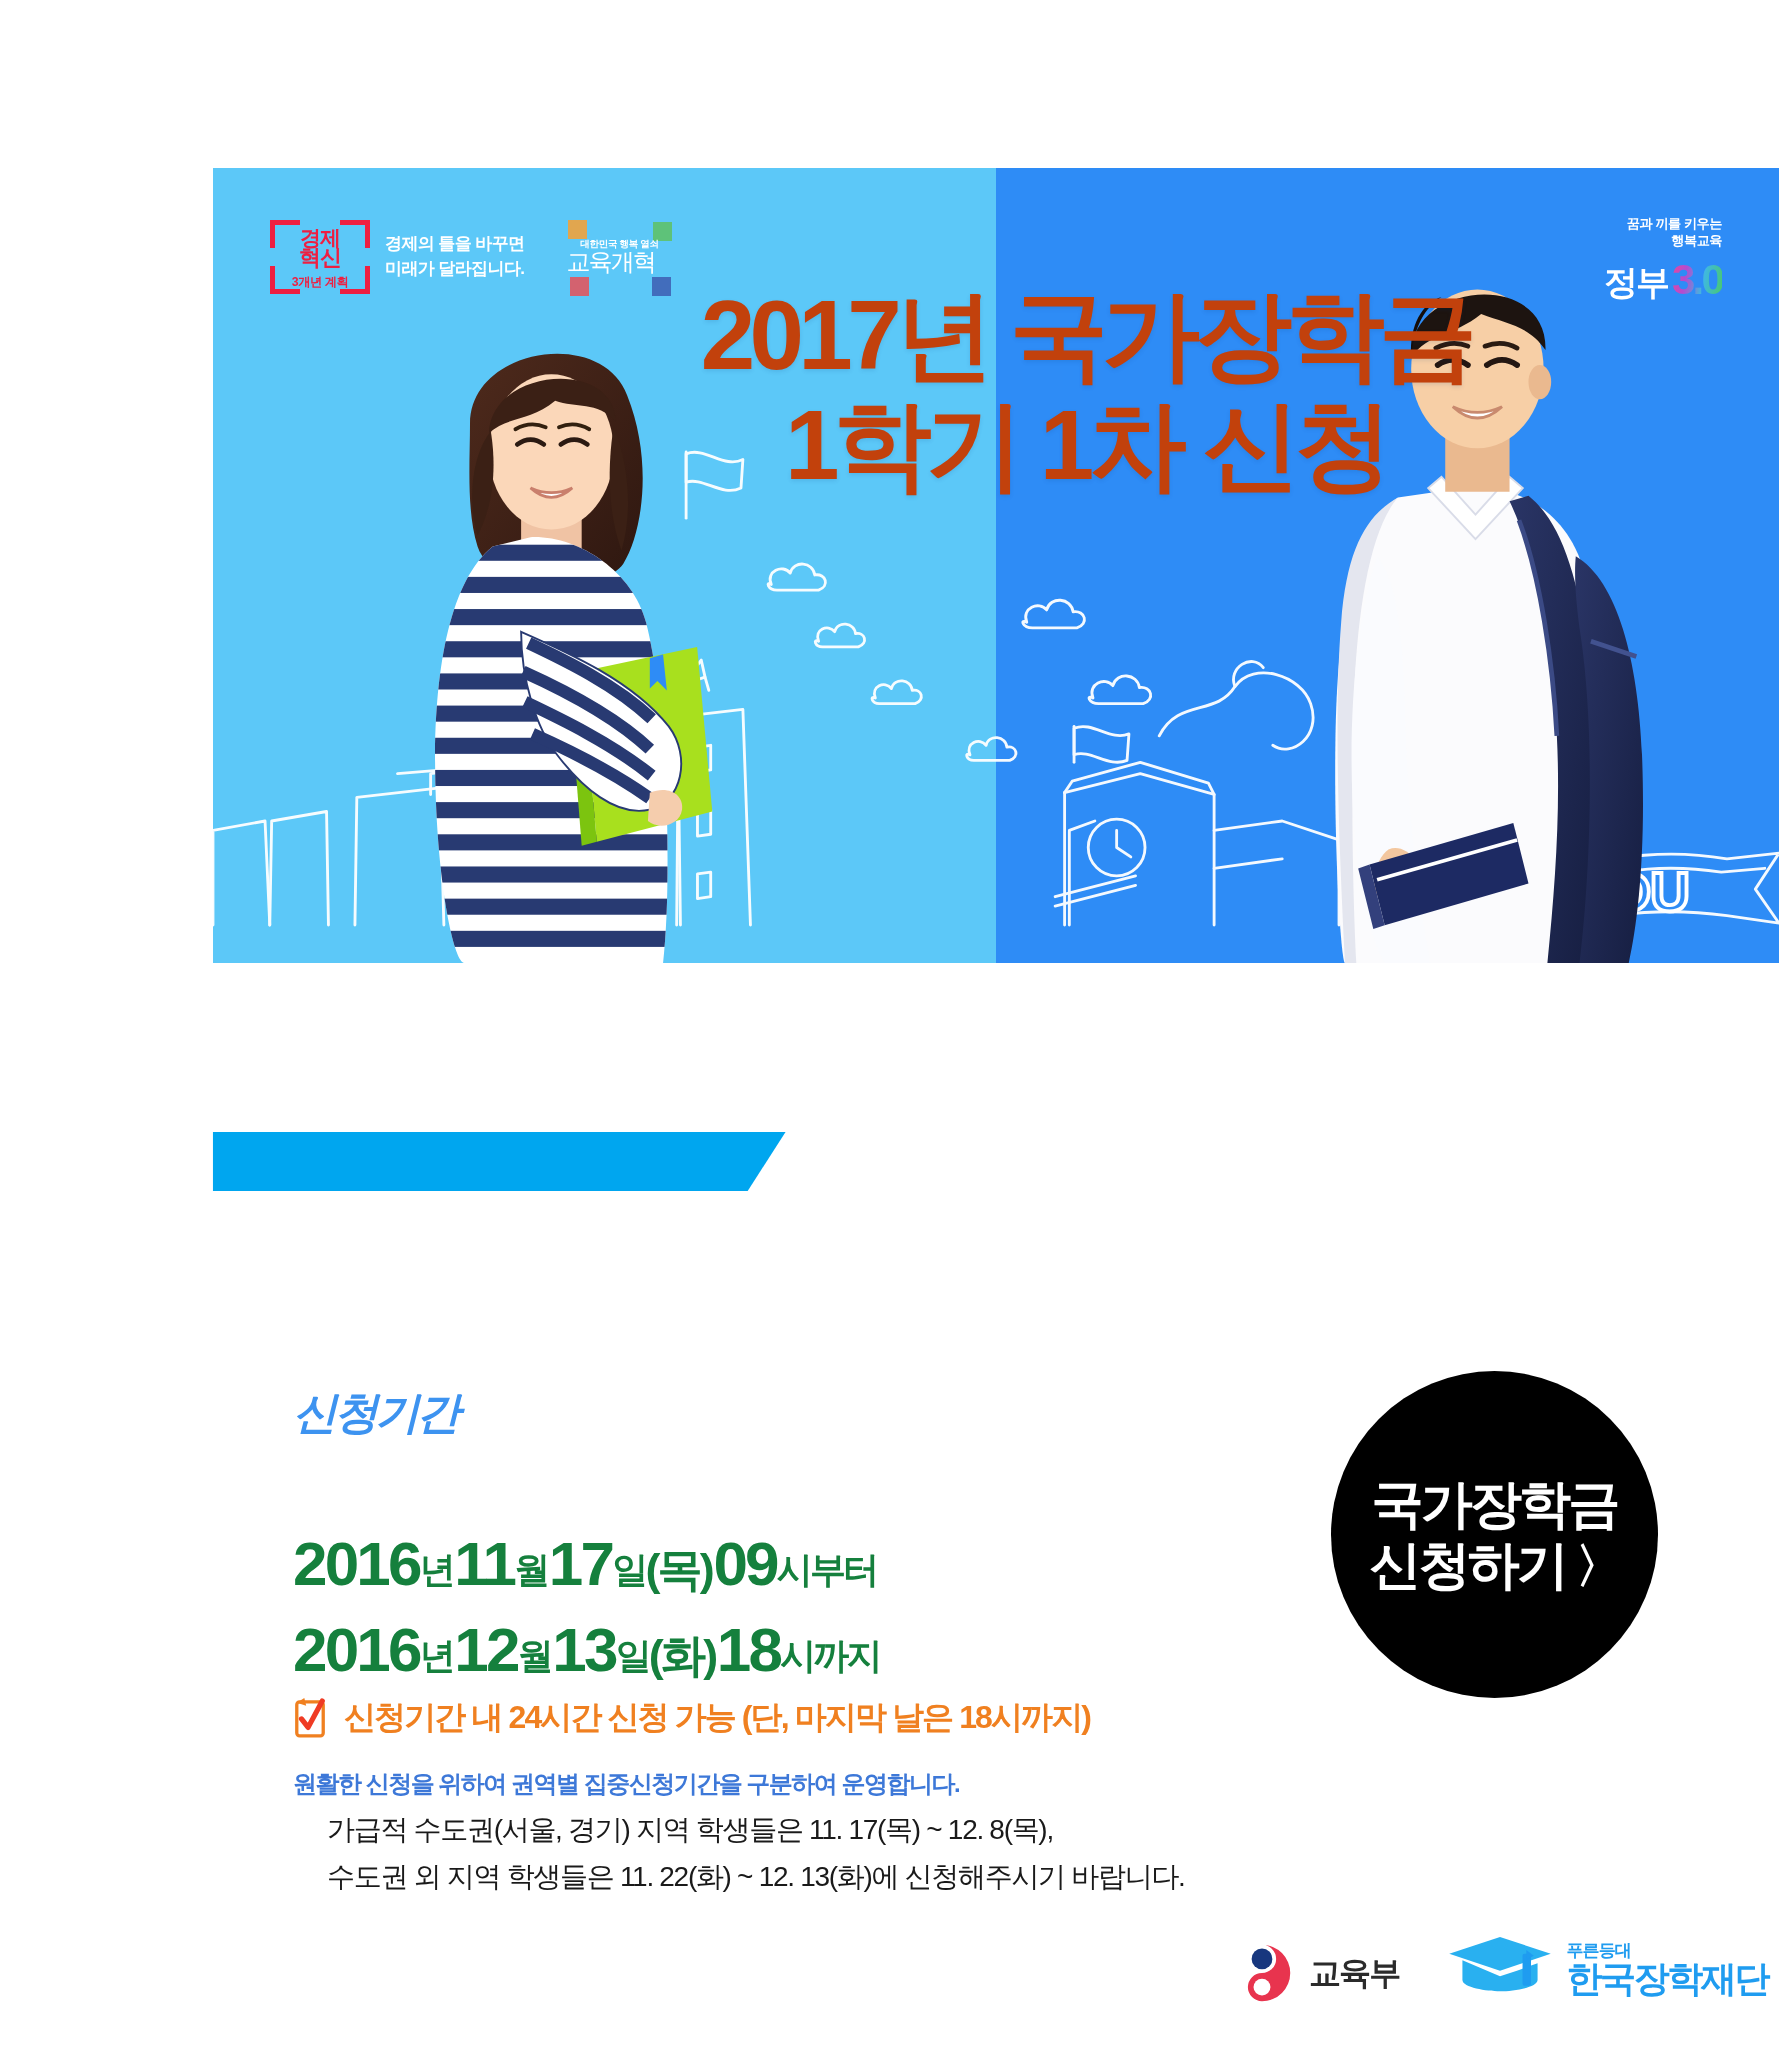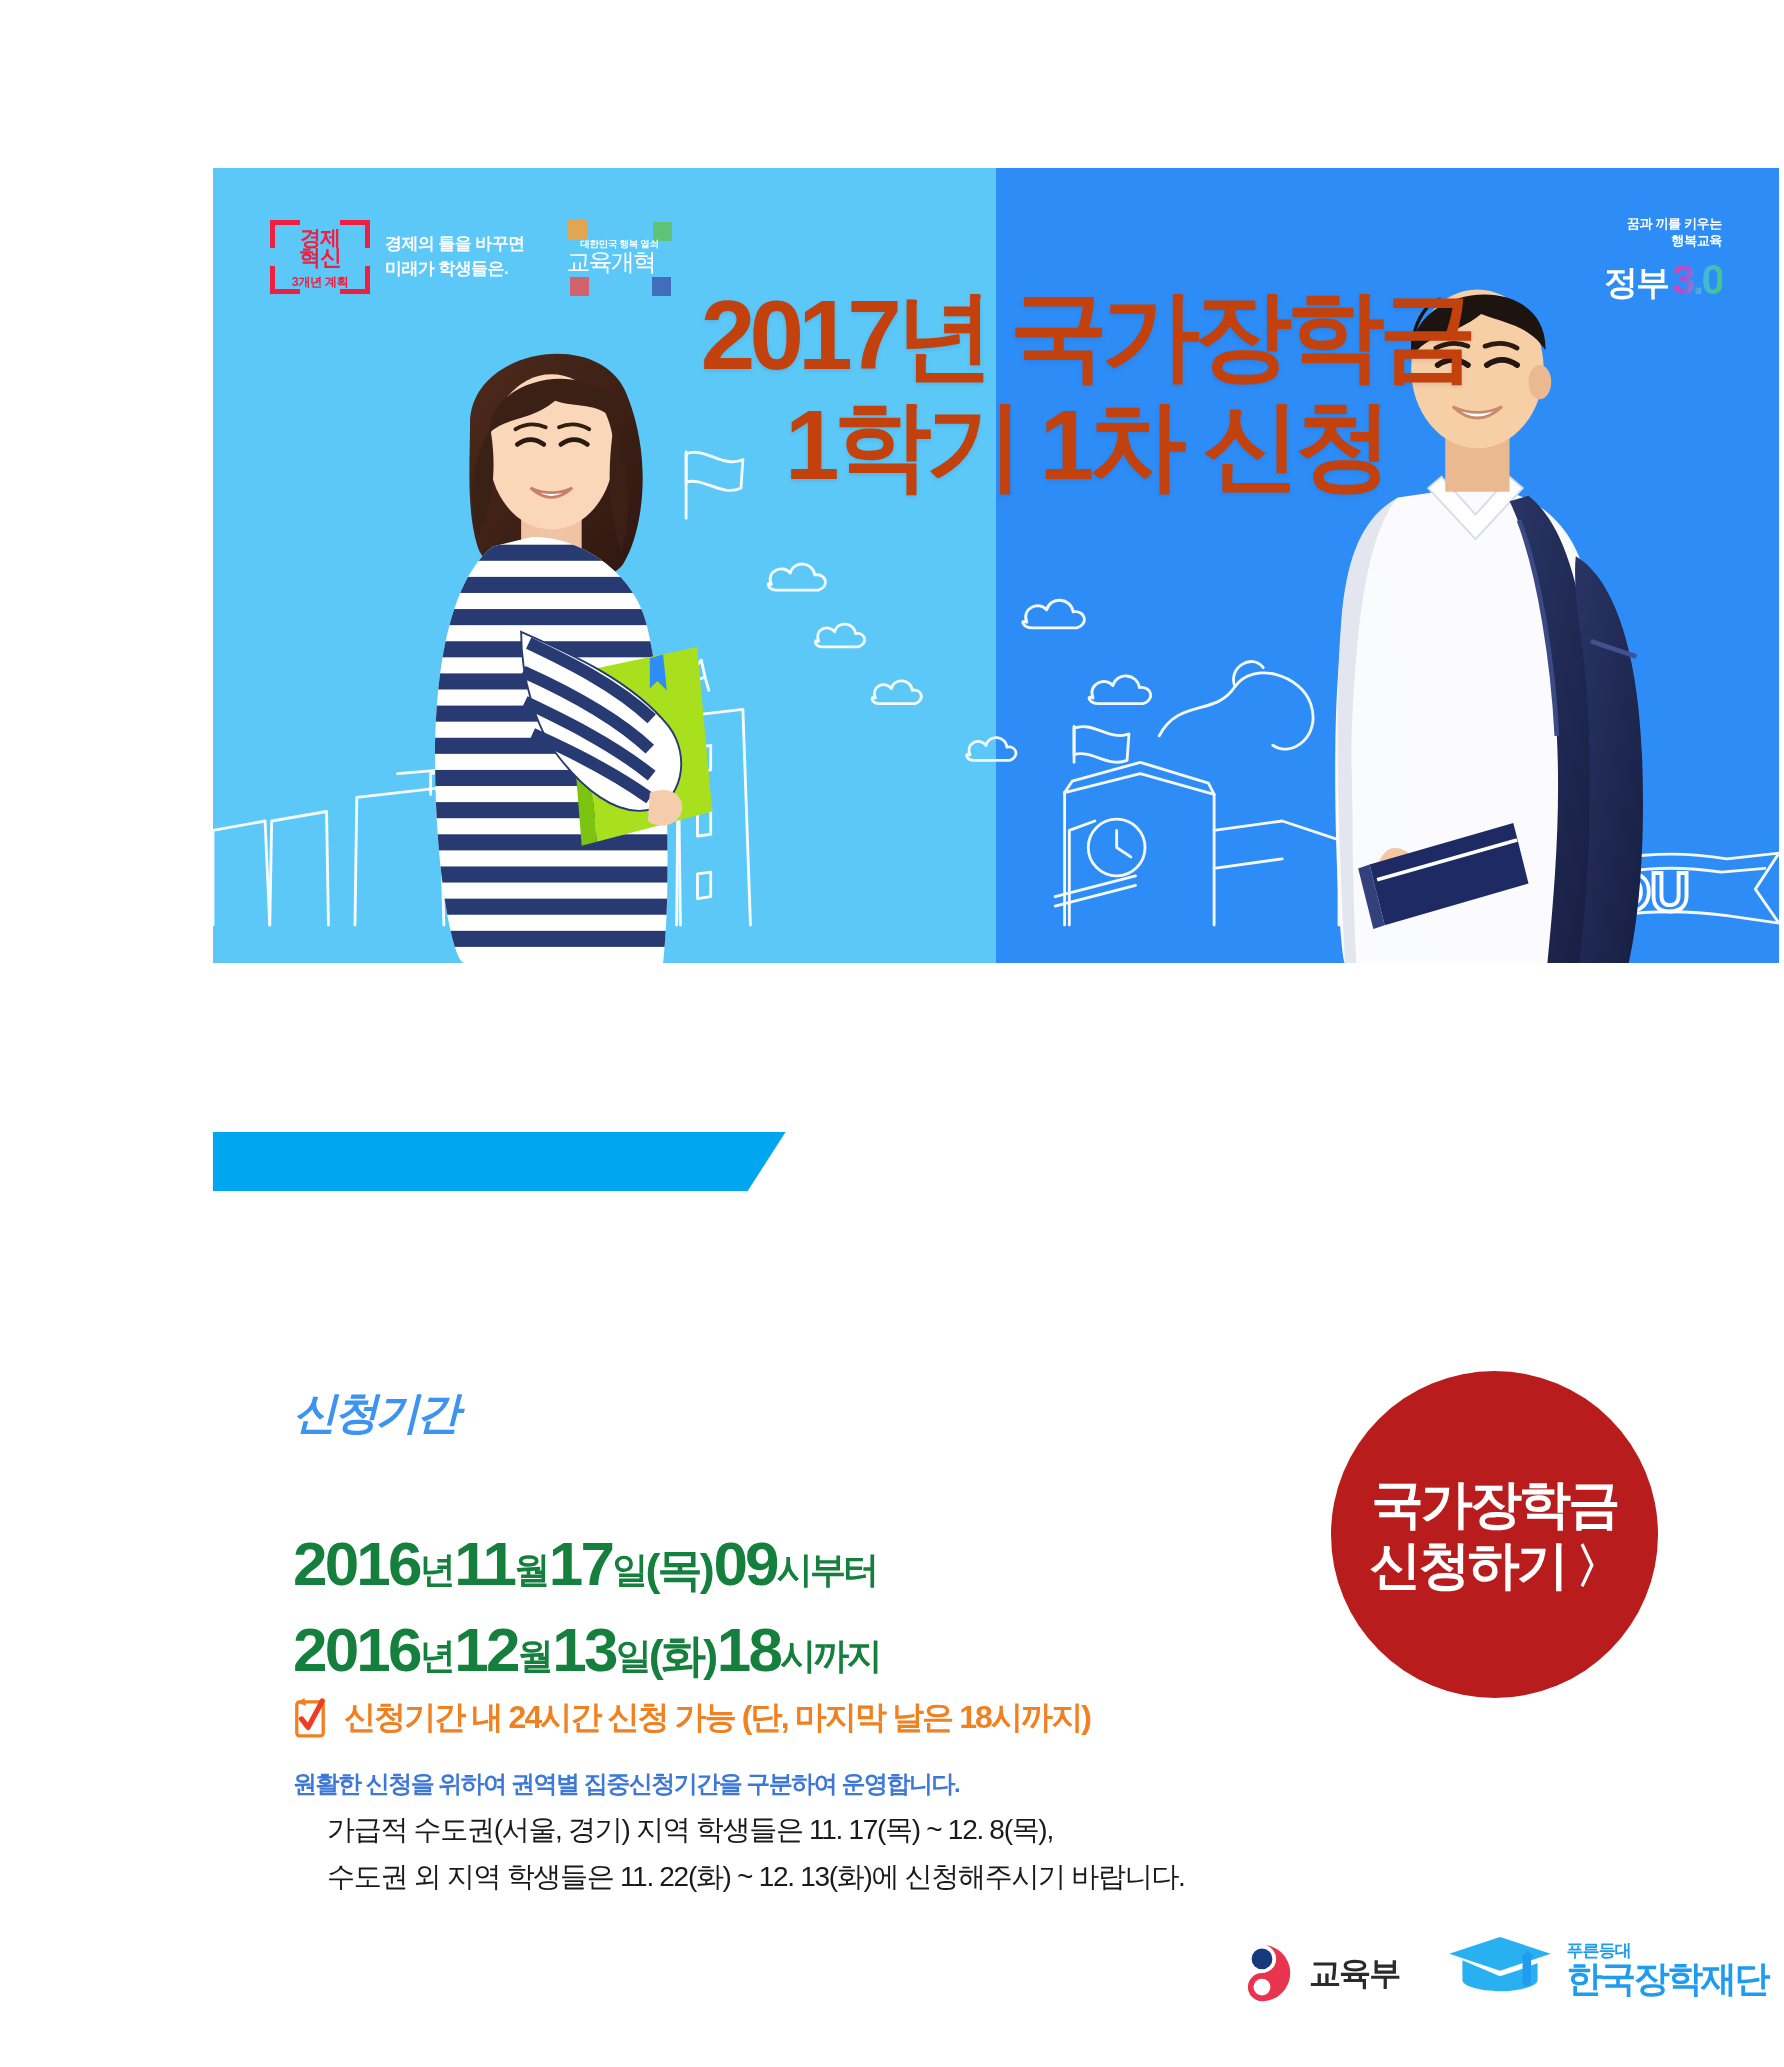--- a/index.html
+++ b/index.html
@@ -94,21 +94,21 @@
   .note-icon{width:34px;height:42px;flex:0 0 auto;}
   .note-text{font-size:32px;line-height:36px;font-weight:bold;color:#f08020;letter-spacing:-1.9px;white-space:nowrap;}
 
   .para{position:absolute;left:293px;width:1060px;}
   .para .p0{font-size:24px;line-height:44px;font-weight:bold;color:#3d78d8;letter-spacing:-1.5px;}
   .para .p{font-size:28px;line-height:47px;color:#1a1a1a;letter-spacing:-1.3px;margin-left:34px;}
 
   
   .cta{
     position:absolute;left:1331px;top:1371px;width:327px;height:327px;border-radius:50%;
-    background:#b91c1c;display:flex;flex-direction:column;align-items:center;justify-content:center;
+    background:#000000;display:flex;flex-direction:column;align-items:center;justify-content:center;
     color:#ffffff;font-weight:bold;letter-spacing:-2.8px;cursor:pointer;
   }
   .cta .c1{font-size:52px;line-height:61px;}
   .cta .c2{font-size:52px;line-height:61px;display:flex;align-items:center;gap:9.5px;}
   .cta .chev{font-size:47px;font-weight:bold;}
 
   
   .footer{position:absolute;left:0;top:1931px;width:1785px;height:104px;}
   .moe{position:absolute;left:1230px;top:9.5px;display:flex;align-items:center;gap:15px;}
   .moe-text{font-size:32px;line-height:32px;font-weight:bold;color:#2b2b2b;letter-spacing:-1.9px;}
@@ -199,21 +199,21 @@
         <div class="econ-mark">
           <span class="br c-tl"></span>
             <span class="br c-tr"></span>
           <span class="br c-bl"></span>
             <span class="br c-br"></span>
           <div class="l1">경제</div>
           <div class="l2">혁신</div>
           <div class="l3">3개년 계획</div>
         </div>
         <div class="econ-slogan">경제의 틀을 바꾸면
-미래가 학생들은.</div>
+미래가 달라집니다.</div>
       </div>
 
       <div class="badge-edu">
         <span class="sq o"></span>
         <span class="sq g"></span>
         <span class="sq r"></span>
         <span class="sq b"></span>
         <div class="t1">대한민국 행복 열쇠</div>
         <div class="t2">교육개혁</div>
       </div>

